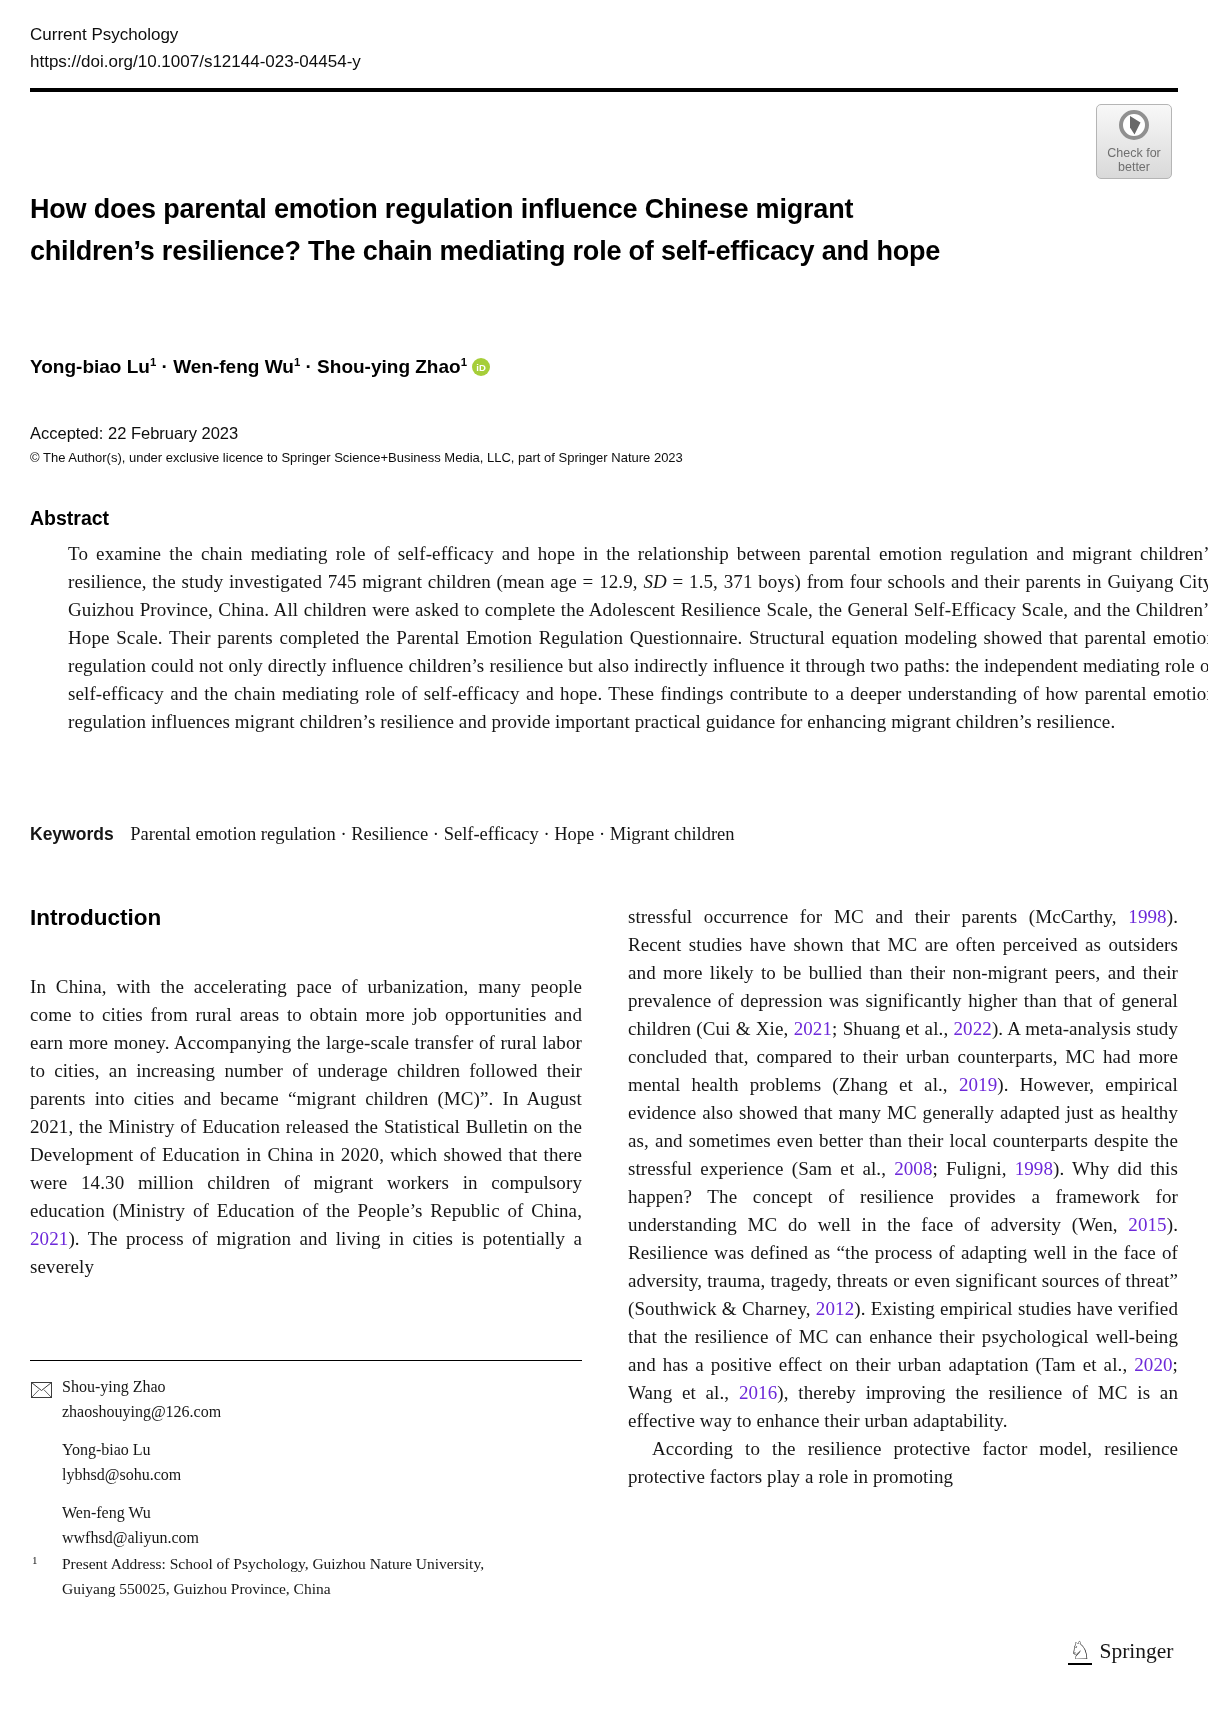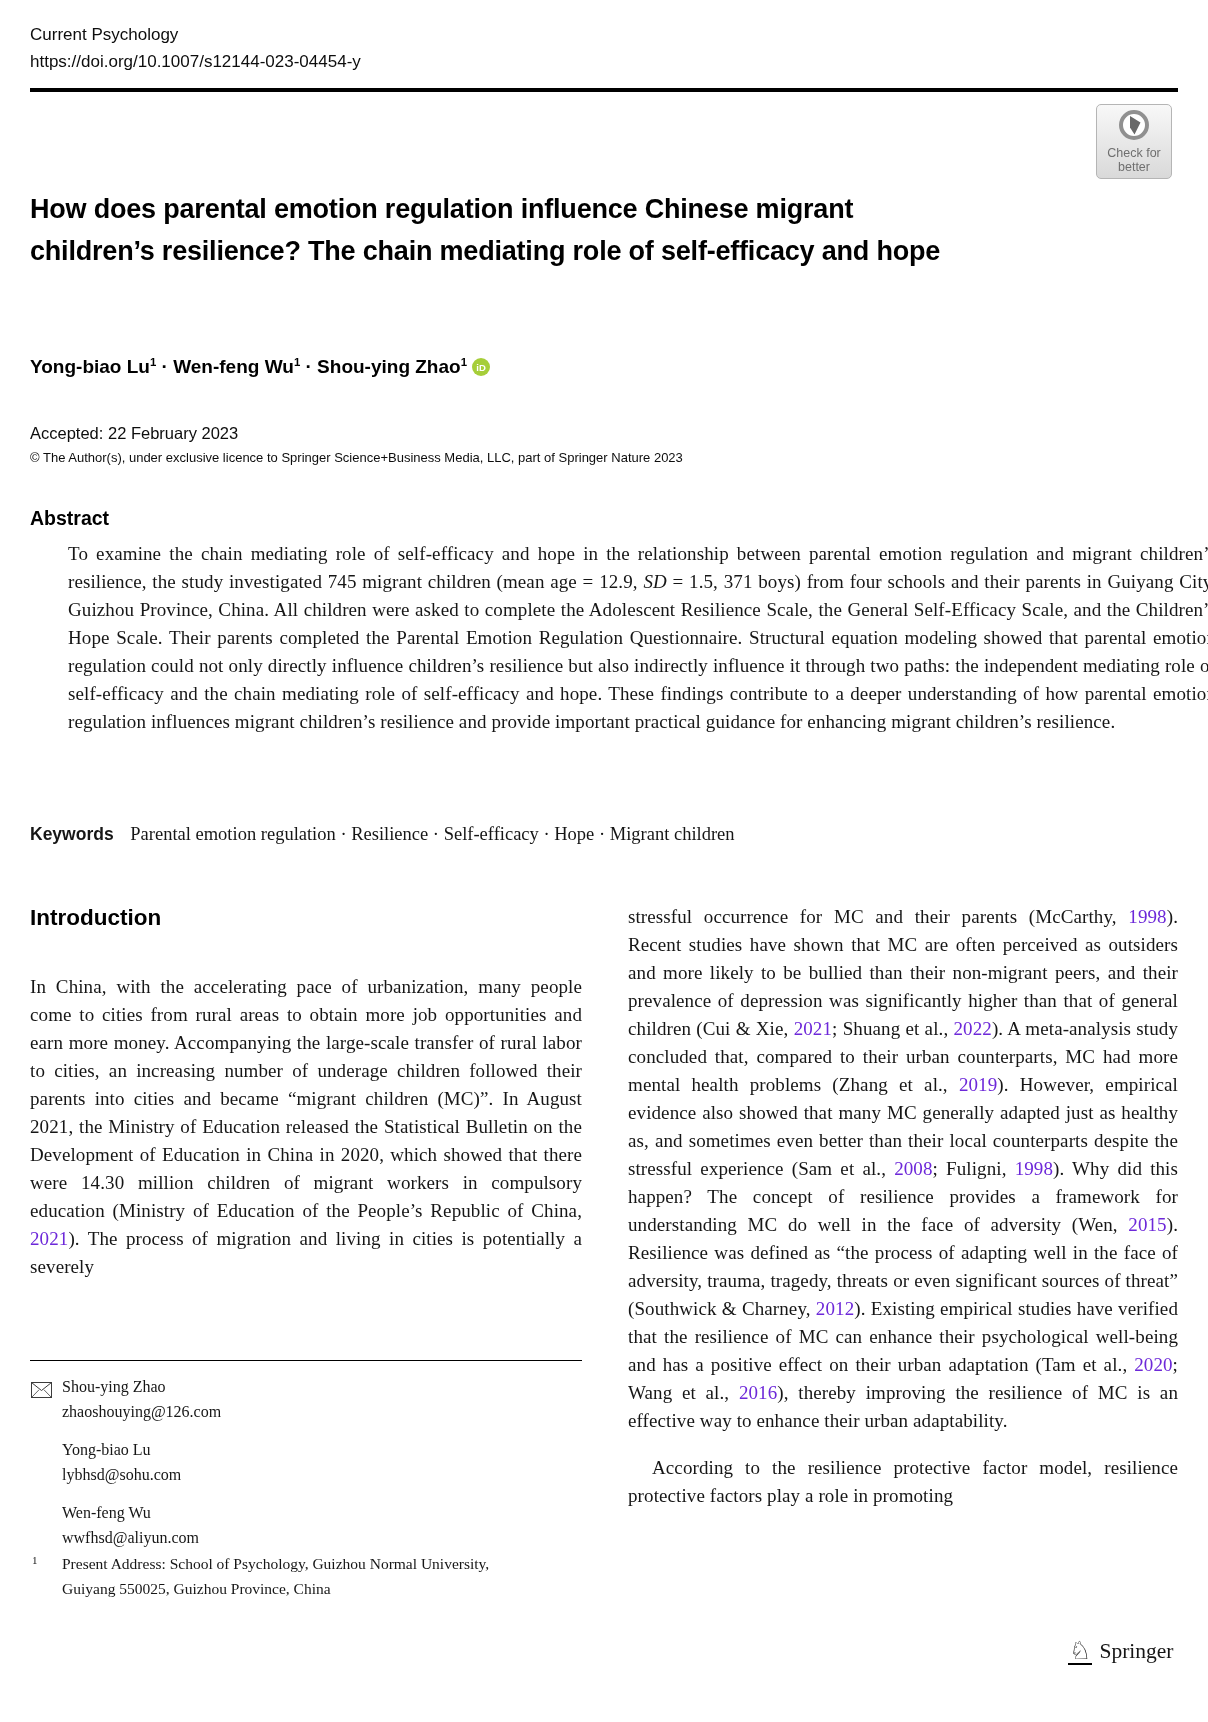--- a/index.html
+++ b/index.html
@@ -30,21 +30,21 @@
   .abstract-t{left:30px;top:540px;width:1148px;font-size:19px;line-height:28px;text-align:justify;
               letter-spacing:0.1px;margin-left:38px;}
   .keywords{left:30px;top:824px;font-size:18.5px;}
   .kw-label{font-family:"Liberation Sans",sans-serif;font-weight:bold;font-size:17.5px;margin-right:12px;}
 
   .col-left{left:30px;top:903px;width:552px;}
   .col-right{left:628px;top:903px;width:550px;}
   .intro-h{font-family:"Liberation Sans",sans-serif;font-weight:bold;font-size:22.5px;color:#000;
            margin:0 0 40px 0;line-height:30px;}
   .bodyp{margin:0;font-size:19px;line-height:28px;text-align:justify;letter-spacing:0.1px;}
-  .bodyp.indent{text-indent:24px;margin-top:19px;}
+  .bodyp.indent{text-indent:24px;}
   .link{color:#6d28d9;}
   .i{font-style:italic;}
 
   .fn-rule{left:30px;top:1360px;width:552px;height:1px;background:#000;}
   .envelope{left:31px;top:1382px;}
   .corr{left:62px;top:1374px;width:420px;}
   .corr-entry{margin-bottom:13px;}
   .corr-name{font-size:16px;line-height:25px;}
   .corr-email{font-size:16px;line-height:25px;}
   .fnote{left:30px;top:1551px;width:470px;display:flex;font-size:15.5px;line-height:25px;}
@@ -126,21 +126,21 @@
       <div class="corr-email">lybhsd@sohu.com</div>
     </div>
     <div class="corr-entry">
       <div class="corr-name">Wen-feng Wu</div>
       <div class="corr-email">wwfhsd@aliyun.com</div>
     </div>
   </div>
 
   <div class="abs fnote">
     <span class="fn-num">1</span>
-    <span>Present Address: School of Psychology, Guizhou Normal University, Guiyang 550025, Guizhou Province, China</span>
+    <span>Present Address: School of Psychology, Guizhou Nature University, Guiyang 550025, Guizhou Province, China</span>
   </div>
 
   <div class="abs published">Published online: 05 May 2023</div>
 
   <div class="abs springer">
     <span class="spr-horse">♘</span>
     <span class="spr-word">Springer</span>
   </div>
 
 </div>

